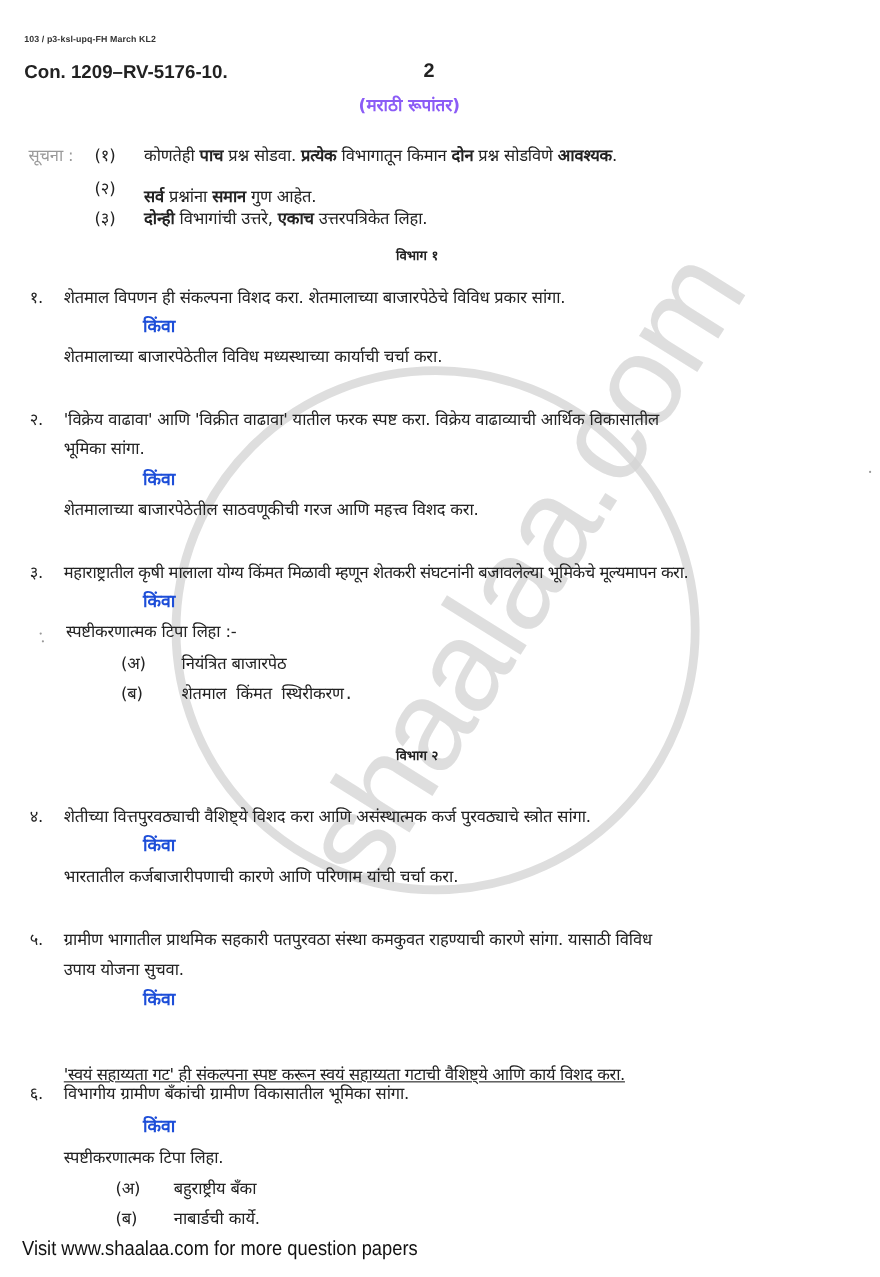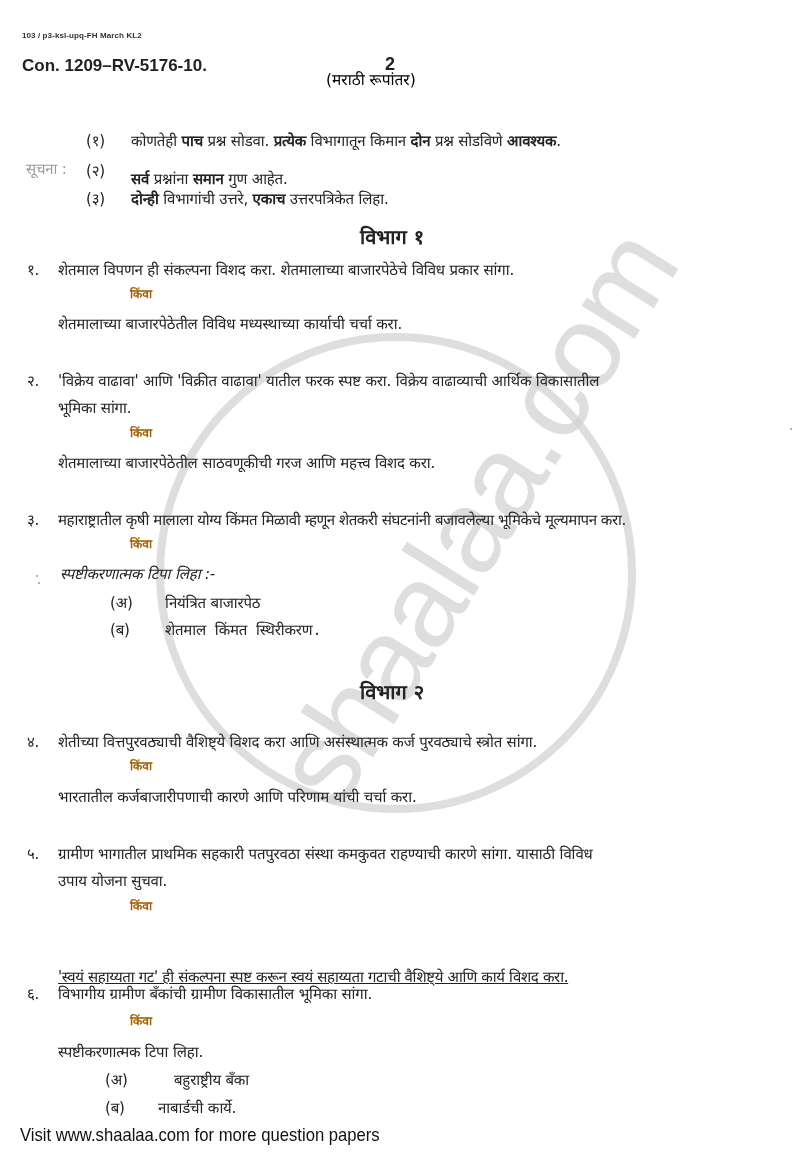--- a/index.html
+++ b/index.html
@@ -4,27 +4,27 @@
   <style>
     html, body { margin:0; padding:0; }
     body {
       width:800px; height:1161px; background:#ffffff; position:relative; overflow:hidden;
       font-family:"DejaVu Sans","Liberation Sans",sans-serif; color:#1a1a1a;
     }
     .abs { position:absolute; white-space:nowrap; }
     .meta-code { left:22px; top:31px; font-family:"Liberation Sans",sans-serif; font-size:8px; font-weight:bold; color:#333; letter-spacing:0.1px; }
     .con-line { left:22px; top:56px; font-family:"Liberation Sans",sans-serif; font-size:17px; font-weight:bold; color:#222; }
     .page-num { left:385px; top:54px; font-family:"Liberation Sans",sans-serif; font-size:18px; font-weight:bold; color:#222; }
-    .subtitle { left:326px; top:68px; font-size:15.5px; font-weight:normal; color:#000000; }
+    .subtitle { left:326px; top:84px; font-size:15.5px; font-weight:bold; color:#8b5cf6; }
     .dev { font-size:15px; color:#222; letter-spacing:-0.2px; }
     .b { font-weight:bold; }
-    .section-title { font-size:20px; font-weight:bold; color:#222; }
-    .kimva { font-size:12px; font-weight:bold; color:#a16207; }
+    .section-title { font-size:12px; font-weight:bold; color:#222; }
+    .kimva { font-size:16px; font-weight:bold; color:#1d4ed8; }
     .footer { left:20px; top:1124px; font-family:"Liberation Sans",sans-serif; font-size:18.5px; color:#111; transform:scaleX(0.9); transform-origin:left top; }
-    .note-label { color:#9a9a9a;margin-top:28px; }
+    .note-label { color:#9a9a9a; }
     .watermark-circle {
       position:absolute; left:156px; top:333px; width:480px; height:480px;
       border:8px solid #d6d6d6; border-radius:50%; box-sizing:border-box; opacity:0.8;
     }
     .watermark-text {
       position:absolute; left:205px; top:545px; font-family:"Liberation Sans",sans-serif;
       font-size:118px; color:#d4d4d4; opacity:0.75;
       transform:rotate(-58deg); transform-origin:center center; letter-spacing:-2px;
       width:420px; text-align:center;
     }
@@ -67,21 +67,21 @@
 
   <div class="abs dev" style="left:27px;top:370px;">२.</div>
   <div class="abs dev" style="left:58px;top:370px;">'विक्रेय वाढावा' आणि 'विक्रीत वाढावा' यातील फरक स्पष्ट करा. विक्रेय वाढाव्याची आर्थिक विकासातील</div>
   <div class="abs dev" style="left:58px;top:397px;">भूमिका सांगा.</div>
   <div class="abs kimva" style="left:130px;top:424px;">किंवा</div>
   <div class="abs dev" style="left:58px;top:452px;">शेतमालाच्या बाजारपेठेतील साठवणूकीची गरज आणि महत्त्व विशद करा.</div>
 
   <div class="abs dev" style="left:27px;top:509px;">३.</div>
   <div class="abs dev" style="left:58px;top:509px;letter-spacing:-0.45px;">महाराष्ट्रातील कृषी मालाला योग्य किंमत मिळावी म्हणून शेतकरी संघटनांनी बजावलेल्या भूमिकेचे मूल्यमापन करा.</div>
   <div class="abs kimva" style="left:130px;top:535px;">किंवा</div>
-  <div class="abs dev" style="left:60px;top:563px;font-style:italic;">स्पष्टीकरणात्मक टिपा लिहा :-</div>
+  <div class="abs dev" style="left:60px;top:563px;">स्पष्टीकरणात्मक टिपा लिहा :-</div>
   <div class="abs dev" style="left:110px;top:592px;">(अ)</div>
   <div class="abs dev" style="left:165px;top:592px;">नियंत्रित बाजारपेठ</div>
   <div class="abs dev" style="left:110px;top:619px;">(ब)</div>
   <div class="abs dev" style="left:165px;top:619px;font-family:Liberation Mono, monospace;">शेतमाल किंमत स्थिरीकरण.</div>
 
   <div class="abs section-title" style="left:360px;top:678px;">विभाग २</div>
 
   <div class="abs dev" style="left:27px;top:731px;">४.</div>
   <div class="abs dev" style="left:58px;top:731px;">शेतीच्या वित्तपुरवठ्याची वैशिष्ट्ये विशद करा आणि असंस्थात्मक कर्ज पुरवठ्याचे स्त्रोत सांगा.</div>
   <div class="abs kimva" style="left:130px;top:757px;">किंवा</div>
@@ -91,18 +91,18 @@
   <div class="abs dev" style="left:58px;top:843px;">ग्रामीण भागातील प्राथमिक सहकारी पतपुरवठा संस्था कमकुवत राहण्याची कारणे सांगा. यासाठी विविध</div>
   <div class="abs dev" style="left:58px;top:870px;">उपाय योजना सुचवा.</div>
   <div class="abs kimva" style="left:130px;top:897px;">किंवा</div>
   <div class="abs dev" style="left:58px;top:966px;letter-spacing:-0.35px;text-decoration:underline;">'स्वयं सहाय्यता गट'  ही संकल्पना स्पष्ट करून स्वयं सहाय्यता गटाची वैशिष्ट्ये आणि कार्य विशद करा.</div>
 
   <div class="abs dev" style="left:27px;top:983px;">६.</div>
   <div class="abs dev" style="left:58px;top:983px;">विभागीय ग्रामीण बँकांची ग्रामीण विकासातील भूमिका सांगा.</div>
   <div class="abs kimva" style="left:130px;top:1012px;">किंवा</div>
   <div class="abs dev" style="left:58px;top:1041px;">स्पष्टीकरणात्मक टिपा लिहा.</div>
   <div class="abs dev" style="left:105px;top:1069px;">(अ)</div>
-  <div class="abs dev" style="left:158px;top:1069px;margin-left:16px;">बहुराष्ट्रीय बँका</div>
+  <div class="abs dev" style="left:158px;top:1069px;">बहुराष्ट्रीय बँका</div>
   <div class="abs dev" style="left:105px;top:1097px;">(ब)</div>
   <div class="abs dev" style="left:158px;top:1097px;">नाबार्डची कार्ये.</div>
 
   <div class="abs footer">Visit www.shaalaa.com for more question papers</div>
 </div>
 
 </body></html>

